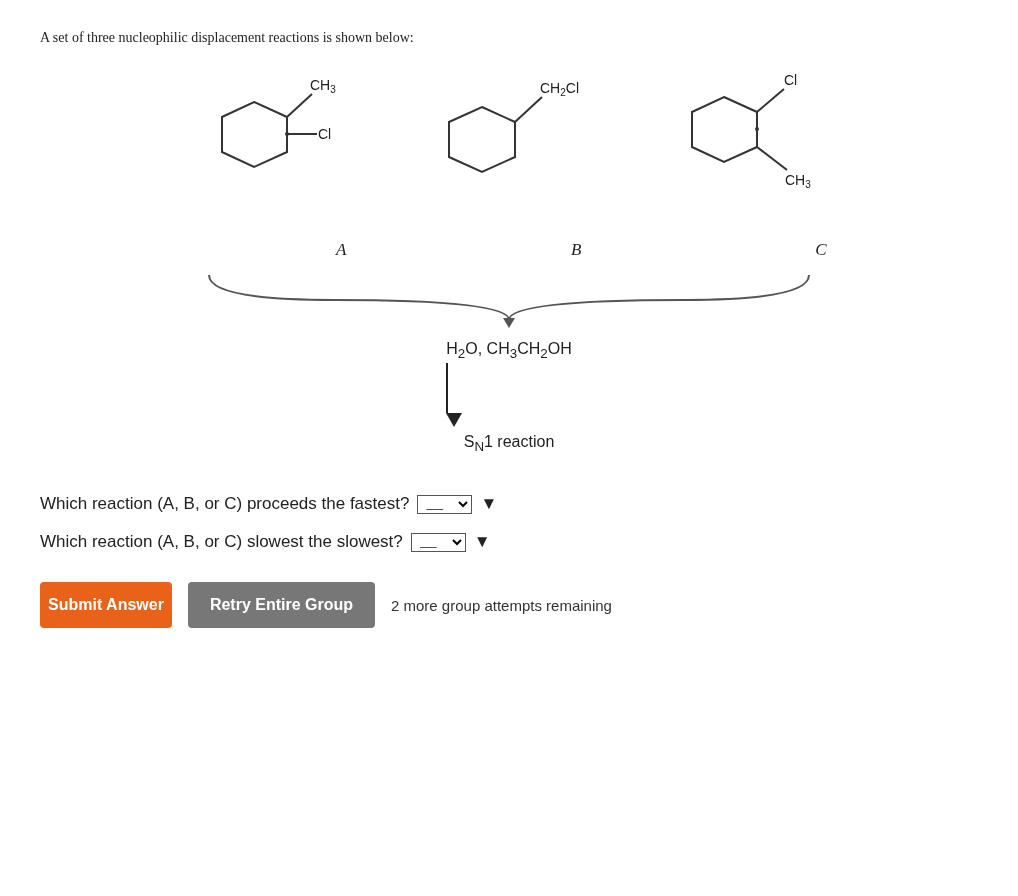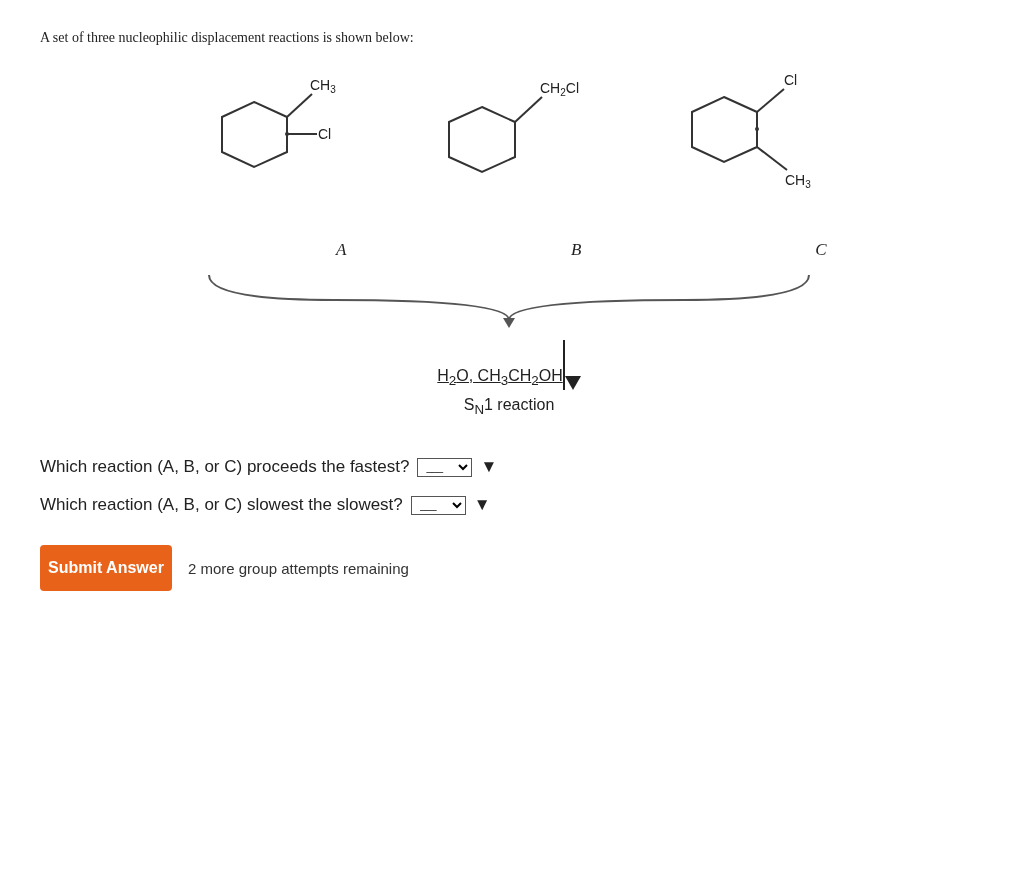--- a/index.html
+++ b/index.html
@@ -61,23 +61,22 @@
     }
 
     .arrow-label {
       font-size: 16px;
       margin-bottom: 2px;
       font-family: Arial, sans-serif;
     }
 
     .down-arrow {
       display: flex;
-      flex-direction: row;
-      align-items: flex-end;
-      text-decoration: underline;
+      flex-direction: column;
+      align-items: flex-start;
     }
 
     .arrow-line {
       width: 2px;
       height: 50px;
       background: #222;
     }
 
     .arrow-head {
       width: 0;
@@ -252,14 +251,15 @@
       <option value="A">A</option>
       <option value="B">B</option>
       <option value="C">C</option>
     </select>
     <span>▼</span>
   </div>
 </div>
 
 <div class="buttons-area">
   <button class="btn-submit">Submit Answer</button>
+  <button class="btn-retry">Retry Entire Group</button>
   <span class="attempts-text">2 more group attempts remaining</span>
 </div>
 
 </body></html>

